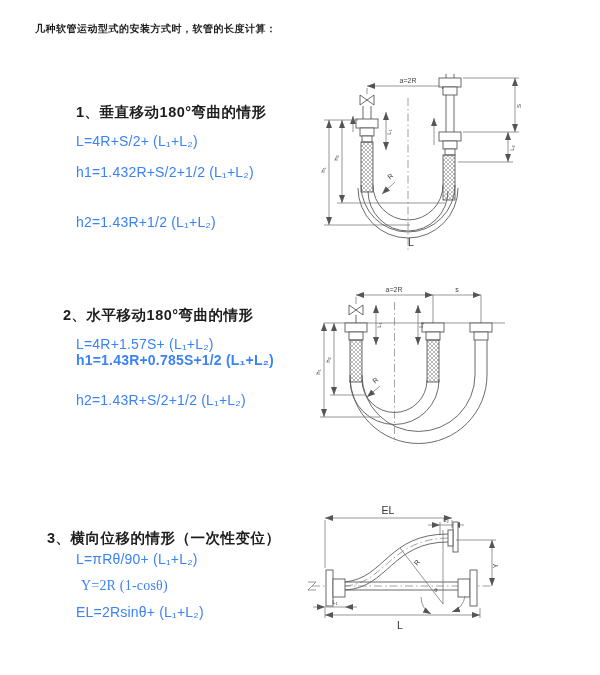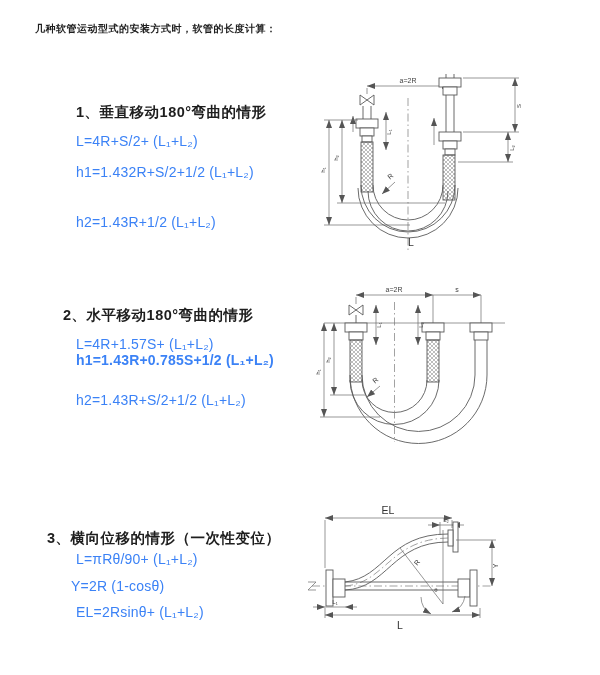--- a/index.html
+++ b/index.html
@@ -39,21 +39,21 @@
 <div class="formula" style="left:76px;top:164px;">h1=1.432R+S/2+1/2 (L₁+L₂)</div>
 <div class="formula" style="left:76px;top:191px;margin-top:23px;">h2=1.43R+1/2 (L₁+L₂)</div>
 
 <div class="sec-heading" style="left:47px;top:306px;margin-left:16px;">2、水平移动180°弯曲的情形</div>
 <div class="formula" style="left:76px;top:336px;">L=4R+1.57S+ (L₁+L₂)</div>
 <div class="formula" style="left:76px;top:352px;font-weight:bold;">h1=1.43R+0.785S+1/2 (L₁+L₂)</div>
 <div class="formula" style="left:76px;top:392px;">h2=1.43R+S/2+1/2 (L₁+L₂)</div>
 
 <div class="sec-heading" style="left:47px;top:521px;margin-top:8px;">3、横向位移的情形（一次性变位）</div>
 <div class="formula" style="left:76px;top:551px;text-align:right;">L=πRθ/90+ (L₁+L₂)</div>
-<div class="formula" style="left:71px;top:578px;">Y=2R (1-cosθ)</div>
+<div class="formula" style="left:81px;top:578px;font-family:Liberation Serif, serif;">Y=2R (1-cosθ)</div>
 <div class="formula" style="left:76px;top:604px;">EL=2Rsinθ+ (L₁+L₂)</div>
 
 <svg class="diagram" style="left:310px;top:70px;" width="290" height="190" viewBox="0 0 290 190">
   <defs>
     <pattern id="hx1" width="4" height="4" patternUnits="userSpaceOnUse">
       <path d="M0,4 L4,0 M0,0 L4,4" stroke="#7a7a7a" stroke-width="0.5"></path>
     </pattern>
     <marker id="d1ae" markerWidth="9" markerHeight="7" refX="8" refY="3" orient="auto" markerUnits="userSpaceOnUse">
       <path d="M0,0 L8,3 L0,6 Z" fill="#555"></path>
     </marker>

